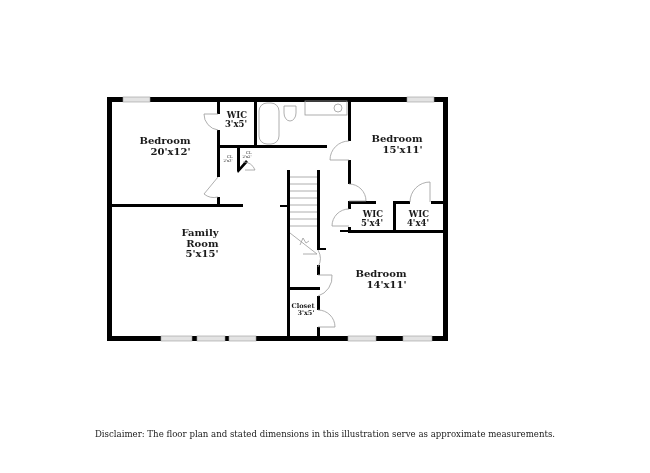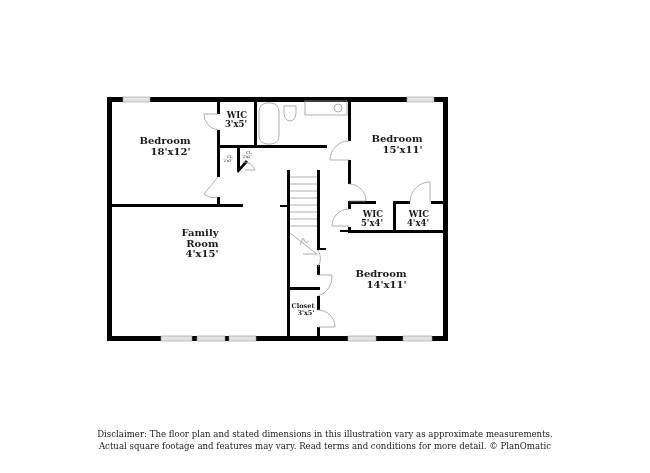--- a/index.html
+++ b/index.html
@@ -106,21 +106,21 @@
     <path d="M349,209 A17,17 0 0 0 332,226 L349,226"></path>
     <path d="M410,202 A20,20 0 0 1 430,182 L430,202"></path>
     <path d="M318,250 A17,17 0 0 1 318,267"></path>
     <path d="M318,275 L332,275 A20,20 0 0 1 318,296"></path>
     <path d="M318,310 A17,17 0 0 1 335,327 L318,327"></path>
   </g>
 </svg>
 
 <div class="lbl big" style="left:165px; top:146px;">
   <span class="n">Bedroom</span>
-  <span class="d">18'x12'</span>
+  <span class="d">20'x12'</span>
 </div>
 <div class="lbl mid" style="left:236px; top:120px;">
   <span class="n">WIC</span>
   <span class="d">3'x5'</span>
 </div>
 <div class="lbl xs" style="left:228px; top:159px;">
   <span class="n">CL</span>
   <span class="d">2'x3'</span>
 </div>
 <div class="lbl xs" style="left:247px; top:155px;">
@@ -135,27 +135,26 @@
   <span class="n">WIC</span>
   <span class="d">5'x4'</span>
 </div>
 <div class="lbl mid" style="left:418px; top:219px;">
   <span class="n">WIC</span>
   <span class="d">4'x4'</span>
 </div>
 <div class="lbl big" style="left:200px; top:244px;">
   <span class="n">Family</span>
   <span class="n">Room</span>
-  <span class="d">4'x15'</span>
+  <span class="d">5'x15'</span>
 </div>
 <div class="lbl big" style="left:381px; top:279px;">
   <span class="n">Bedroom</span>
   <span class="d">14'x11'</span>
 </div>
 <div class="lbl sm" style="left:303px; top:310px;">
   <span class="n">Closet</span>
   <span class="d">3'x5'</span>
 </div>
 
 <div class="disclaimer" style="top:428px;">
-  <div>Disclaimer: The floor plan and stated dimensions in this illustration vary as approximate measurements.</div>
-  <div>Actual square footage and features may vary. Read terms and conditions for more detail. © PlanOmatic</div>
+  <div>Disclaimer: The floor plan and stated dimensions in this illustration serve as approximate measurements.</div>
 </div>
 
 </body></html>

